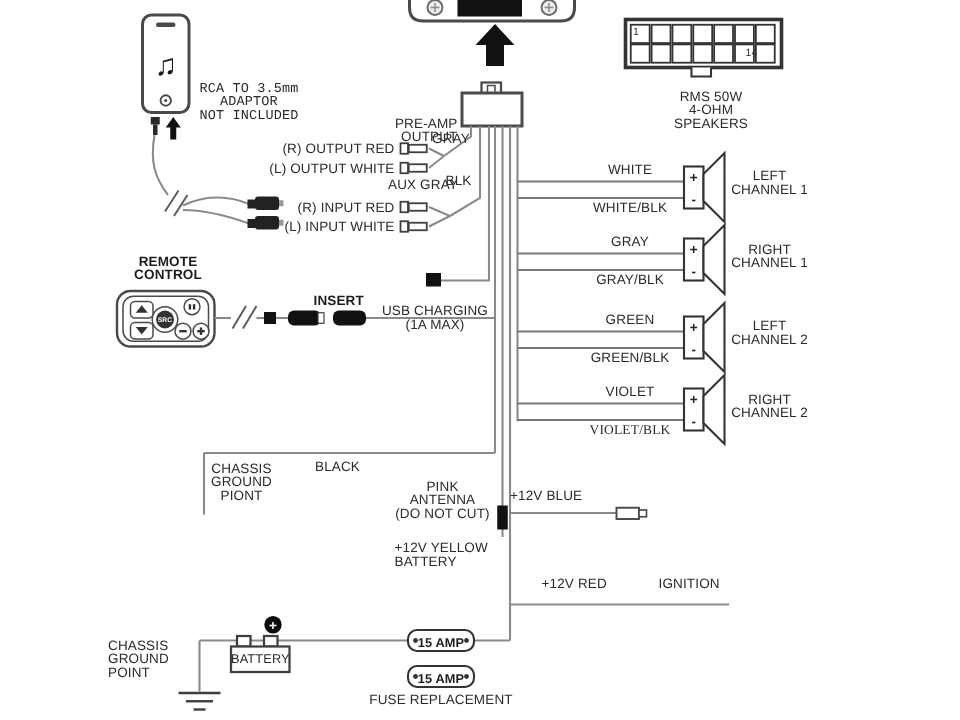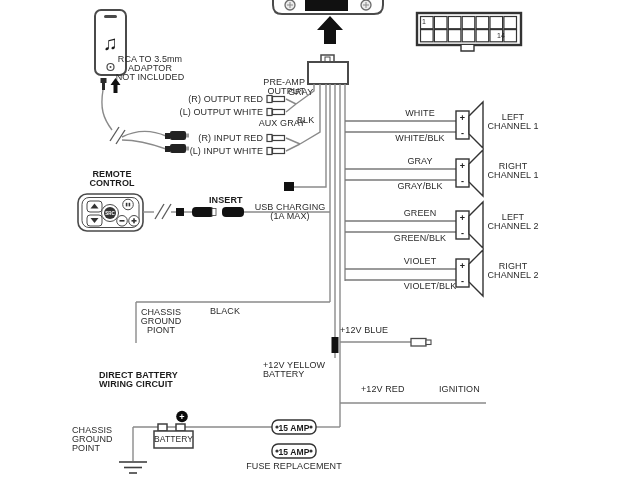--- a/index.html
+++ b/index.html
@@ -214,68 +214,72 @@
     <rect x="272" y="444" width="44" height="14" rx="6"></rect>
   </g>
   <g fill="#333">
     <circle cx="277" cy="427" r="1.6"></circle>
         <circle cx="311" cy="427" r="1.6"></circle>
     <circle cx="277" cy="451" r="1.6"></circle>
         <circle cx="311" cy="451" r="1.6"></circle>
   </g>
 </svg>
 
-<div class="lbl c" style="left:114px;top:55px;width:72px;">RCA TO 3.5mm
+<div class="lbl c" style="left:130px;top:55px;width:72px;font-family:Liberation Mono, monospace;">RCA TO 3.5mm
 ADAPTOR
 NOT INCLUDED</div>
 <div class="lbl c" style="left:225px;top:78px;width:80px;text-align:right;">PRE-AMP OUTPUT</div>
 <div class="lbl r" style="left:185px;top:95px;width:78px;">(R) OUTPUT RED</div>
 <div class="lbl r" style="left:175px;top:108px;width:88px;">(L) OUTPUT WHITE</div>
 <div class="lbl c" style="left:252px;top:119px;width:60px;">AUX GRAY</div>
 <div class="lbl r" style="left:185px;top:134px;width:78px;text-align:right;">(R) INPUT RED</div>
 <div class="lbl r" style="left:175px;top:147px;width:88px;">(L) INPUT WHITE</div>
 <div class="lbl" style="left:288px;top:88px;">GRAY</div>
 <div class="lbl" style="left:297px;top:116px;text-align:center;">BLK</div>
 <div class="lbl c" style="left:248px;top:203px;width:84px;">USB CHARGING
 (1A MAX)</div>
 <div class="lbl c b" style="left:81px;top:170px;width:62px;">REMOTE
 CONTROL</div>
 <div class="lbl b" style="left:209px;top:196px;">INSERT</div>
+<div class="lbl c" style="left:433px;top:60px;width:82px;">RMS 50W
+4-OHM
+SPEAKERS</div>
 
 <div class="lbl t" style="left:422px;top:18px;">1</div>
 <div class="lbl t" style="left:497px;top:32px;">14</div>
 
 <div class="lbl c" style="left:378px;top:109px;width:84px;">WHITE</div>
 <div class="lbl c" style="left:378px;top:134px;width:84px;">WHITE/BLK</div>
 <div class="lbl c" style="left:470px;top:113px;width:86px;">LEFT
 CHANNEL 1</div>
 <div class="lbl c" style="left:378px;top:157px;width:84px;">GRAY</div>
 <div class="lbl c" style="left:378px;top:182px;width:84px;">GRAY/BLK</div>
 <div class="lbl c" style="left:470px;top:162px;width:86px;">RIGHT
 CHANNEL 1</div>
 <div class="lbl c" style="left:378px;top:209px;width:84px;">GREEN</div>
 <div class="lbl c" style="left:378px;top:234px;width:84px;">GREEN/BLK</div>
 <div class="lbl c" style="left:470px;top:213px;width:86px;">LEFT
 CHANNEL 2</div>
 <div class="lbl c" style="left:378px;top:257px;width:84px;">VIOLET</div>
-<div class="lbl c" style="left:388px;top:282px;width:84px;">VIOLET/BLK</div>
+<div class="lbl c" style="left:378px;top:282px;width:84px;font-family:Liberation Serif, serif;">VIOLET/BLK</div>
 <div class="lbl c" style="left:470px;top:262px;width:86px;">RIGHT
 CHANNEL 2</div>
 
 <div class="lbl c" style="left:130px;top:308px;width:62px;">CHASSIS
 GROUND
 PIONT</div>
 <div class="lbl" style="left:210px;top:307px;">BLACK</div>
+<div class="lbl c" style="left:252px;top:320px;width:86px;">PINK
+ANTENNA
+(DO NOT CUT)</div>
 <div class="lbl" style="left:263px;top:361px;">+12V YELLOW
 BATTERY</div>
 <div class="lbl" style="left:340px;top:326px;">+12V BLUE</div>
 <div class="lbl" style="left:361px;top:385px;">+12V RED</div>
 <div class="lbl" style="left:439px;top:385px;">IGNITION</div>
-<div class="lbl b" style="left:99px;top:371px;">DIRECT BATTERY
-WIRING CIRCUIT</div>
 <div class="lbl" style="left:72px;top:426px;">CHASSIS
 GROUND
 POINT</div>
 <div class="lbl c s" style="left:154px;top:435px;width:39px;">BATTERY</div>
 <div class="lbl c b s" style="left:272px;top:423.5px;width:44px;">15 AMP</div>
 <div class="lbl c b s" style="left:272px;top:447.5px;width:44px;">15 AMP</div>
 <div class="lbl c" style="left:246px;top:462px;width:96px;">FUSE REPLACEMENT</div>
 
 </div>
 

